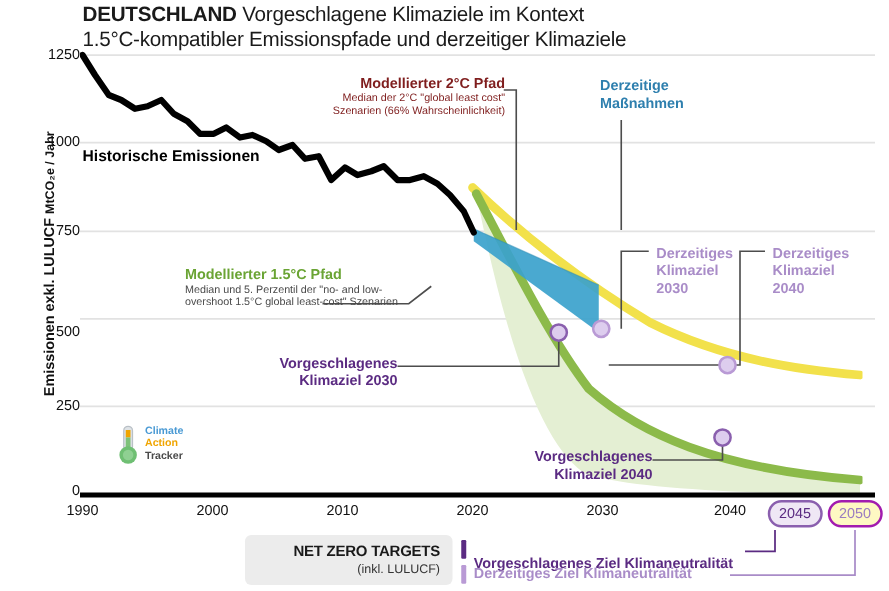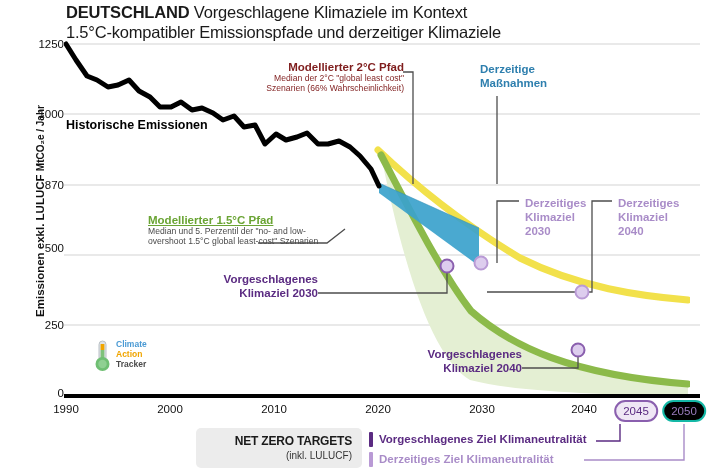--- a/index.html
+++ b/index.html
@@ -36,32 +36,32 @@
     position:absolute;text-align:center;font-size:11.5px;color:#111;
     transform:translateX(-50%);
   }
 
   .pill{
     position:absolute;transform:translateX(-50%);
     font-size:11.5px;font-weight:normal;text-align:center;
     border-radius:11px;padding:2px 7px 2px 7px;line-height:14px;
   }
   .pill.dark{color:#5b2b82;border:2px solid #8a5fae;background:#efe7f5;}
-  .pill.light{color:#9b7dc0;border:2px solid #14b8a6;background:#000000;}
+  .pill.light{color:#9b7dc0;border:2px solid #a21caf;background:#fef9c3;}
 
   
   .ann{position:absolute;}
   .ann .hd{font-weight:bold;}
   .ann .sub{font-size:8.6px;line-height:10px;}
 
   .gray  {color:#7f1d1d;}
   .green {color:#6aa434;}
   .blue  {color:#2e7fae;}
   .lpurp {color:#a98cc8;}
-  .dpurp {color:#5b2b82;}
+  .dpurp {color:#5b2b82;margin-top:12px;}
 
   svg.plot{position:absolute;left:0;top:0;}
 
   
   #netzero{
     position:absolute;left:196px;top:428px;width:166px;height:40px;
     background:#ececec;border-radius:5px;
   }
   #netzero .l1{
     position:absolute;right:10px;top:6px;font-size:12px;font-weight:bold;color:#1a1a1a;
@@ -155,22 +155,22 @@
 
     <circle cx="447" cy="266" r="6.5" fill="#ddcdee" stroke="#8a5fae" stroke-width="2"></circle>
     <circle cx="578" cy="350" r="6.5" fill="#ddcdee" stroke="#8a5fae" stroke-width="2"></circle>
     <circle cx="481" cy="263" r="6.5" fill="#ddcdee" stroke="#b99ad5" stroke-width="2"></circle>
     <circle cx="582" cy="292" r="6.5" fill="#ddcdee" stroke="#b99ad5" stroke-width="2"></circle>
   </svg>
 
   <div id="yticks">
     <div class="ytick" style="top:44px">1250</div>
     <div class="ytick" style="top:114px">1000</div>
-    <div class="ytick" style="top:185px">870</div>
-    <div class="ytick" style="top:248px">500</div>
+    <div class="ytick" style="top:185px">750</div>
+    <div class="ytick" style="top:266px">500</div>
     <div class="ytick" style="top:325px">250</div>
     <div class="ytick" style="top:393px">0</div>
   </div>
 
   <div class="xtick" style="left:66px;top:403px">1990</div>
   <div class="xtick" style="left:170px;top:403px">2000</div>
   <div class="xtick" style="left:274px;top:403px">2010</div>
   <div class="xtick" style="left:378px;top:403px">2020</div>
   <div class="xtick" style="left:482px;top:403px">2030</div>
   <div class="xtick" style="left:584px;top:403px">2040</div>
@@ -182,21 +182,21 @@
     <span class="hd">Historische Emissionen</span>
   </div>
 
   <div class="ann gray" style="left:160px;top:61px;width:244px;text-align:right;">
     <div class="hd" style="font-size:11.5px;">Modellierter 2°C Pfad</div>
     <div class="sub">Median der 2°C "global least cost"</div>
     <div class="sub">Szenarien (66% Wahrscheinlichkeit)</div>
   </div>
 
   <div class="ann green" style="left:148px;top:214px;width:200px;">
-    <div class="hd" style="font-size:11.5px;text-decoration:underline;">Modellierter 1.5°C Pfad</div>
+    <div class="hd" style="font-size:11.5px;">Modellierter 1.5°C Pfad</div>
     <div class="sub" style="color:#4a4a4a;">Median und 5. Perzentil der "no- and low-</div>
     <div class="sub" style="color:#4a4a4a;">overshoot 1.5°C global least-cost" Szenarien</div>
   </div>
 
   <div class="ann blue" style="left:480px;top:62px;font-size:11.5px;line-height:14px;">
     <div class="hd">Derzeitige</div>
     <div class="hd">Maßnahmen</div>
   </div>
 
   <div class="ann lpurp" style="left:525px;top:196px;font-size:11.5px;line-height:14px;">

